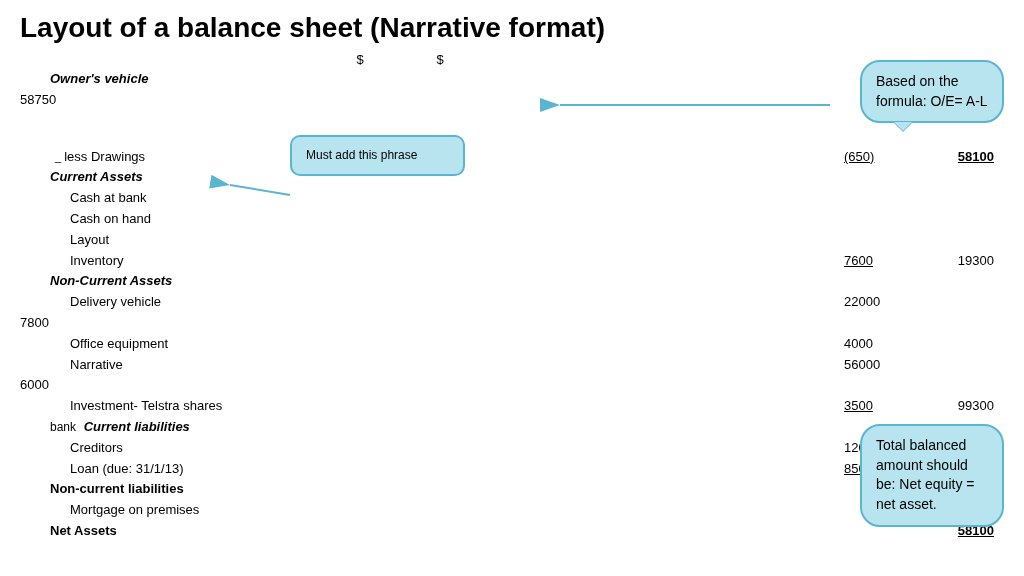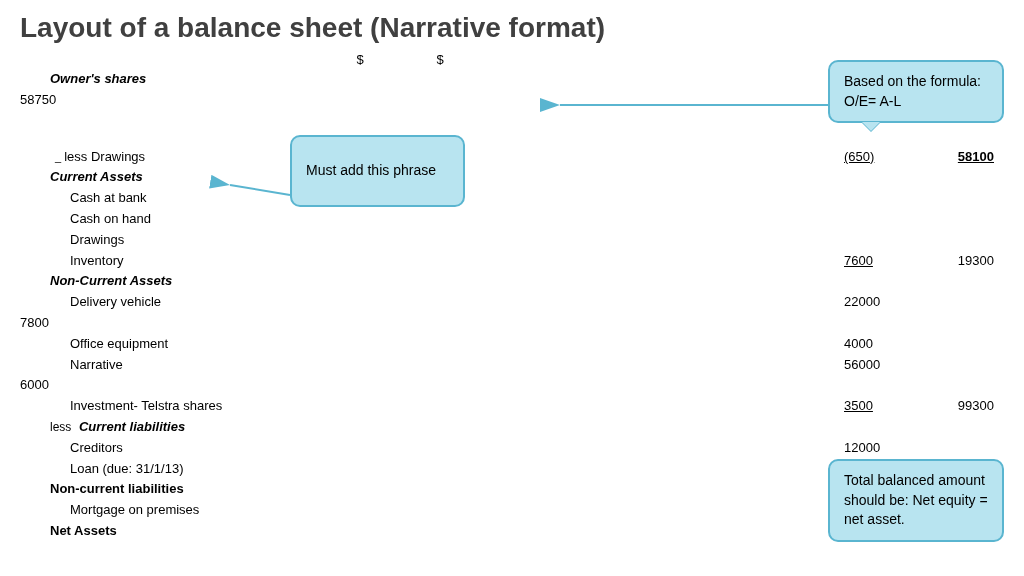--- a/index.html
+++ b/index.html
@@ -7,21 +7,21 @@
       width: 1024px;
       height: 576px;
       background: #ffffff;
       font-family: Arial, sans-serif;
       font-size: 13px;
       color: #000;
       overflow: hidden;
       position: relative;
     }
     .page-title {
-      color: #404040;
+      color: #000000;
       font-size: 28px;
       font-weight: bold;
       padding: 12px 20px 8px 20px;
     }
     .content-area {
       display: flex;
       padding: 0 20px;
     }
     .balance-sheet {
       flex: 1;
@@ -73,25 +73,25 @@
     }
 
     .right-callouts {
       position: absolute;
       right: 20px;
       top: 60px;
     }
     .callout-right {
       background: #b8e4f0;
       border: 2px solid #5ab5d0;
-      border-radius: 10px;
+      border-radius: 20px;
       padding: 10px 14px;
       font-size: 14px;
       line-height: 1.4;
-      width: 176px;
+      width: 144px;
       margin-bottom: 20px;
       position: relative;
     }
     .callout-right.arrow-bottom::after {
       content: '';
       position: absolute;
       bottom: -22px;
       left: 30px;
       border: 11px solid transparent;
       border-top-color: #5ab5d0;
@@ -105,22 +105,22 @@
       border-top-color: #b8e4f0;
       z-index: 1;
     }
     .callout-middle {
       position: absolute;
       top: 135px;
       left: 290px;
       background: #b8e4f0;
       border: 2px solid #5ab5d0;
       border-radius: 10px;
-      padding: 24px 14px;
-      font-size: 14px;
+      padding: 10px 14px;
+      font-size: 12px;
       line-height: 1.4;
       width: 175px;
     }
     .less-label {
       font-size: 12px;
       margin-right: 4px;
     }
   </style>
 </head>
 <body>
@@ -128,21 +128,21 @@
 <div class="page-title">Layout of a balance sheet (Narrative format)</div>
 
 <div class="content-area">
   <div class="balance-sheet">
     <div class="col-headers">
       <div class="col-header">$</div>
       <div class="col-header">$</div>
     </div>
 
     <div class="row">
-      <span class="label bold-italic indent1">Owner's shares</span>
+      <span class="label bold-italic indent1">Owner's vehicle</span>
     </div>
     <div class="row">
       <span class="col1">58750</span>
       <span class="col2"></span>
     </div>
     <div class="row">
       <span class="label indent2" style="padding-left:35px;margin-top:36px;">
         <span style="font-size:11px;">_ </span><span>less Drawings</span>
       </span>
       <span class="col1 paren underline">(650)</span>
@@ -157,21 +157,21 @@
       <span class="label indent2">Cash at bank</span>
       <span class="col1"></span>
       <span class="col2"></span>
     </div>
     <div class="row">
       <span class="label indent2">Cash on hand</span>
       <span class="col1"></span>
       <span class="col2"></span>
     </div>
     <div class="row">
-      <span class="label indent2">Drawings</span>
+      <span class="label indent2">Layout</span>
       <span class="col1"></span>
       <span class="col2"></span>
     </div>
     <div class="row">
       <span class="label indent2">Inventory</span>
       <span class="col1 underline">7600</span>
       <span class="col2">19300</span>
     </div>
 
     <div class="row">
@@ -201,21 +201,21 @@
       <span class="col2"></span>
     </div>
     <div class="row">
       <span class="label indent2">Investment- Telstra shares</span>
       <span class="col1 underline">3500</span>
       <span class="col2">99300</span>
     </div>
 
     <div class="row">
       <span class="label indent1">
-        <span class="less-label">less</span>
+        <span class="less-label">bank</span>
         <span class="bold-italic">Current liabilities</span>
       </span>
     </div>
     <div class="row">
       <span class="label indent2">Creditors</span>
       <span class="col1">12000</span>
       <span class="col2"></span>
     </div>
     <div class="row">
       <span class="label indent2">Loan (due: 31/1/13)</span>
@@ -238,21 +238,21 @@
       <span class="col2 underline bold">58100</span>
     </div>
   </div>
 </div>
 
 <div class="right-callouts">
   <div class="callout-right arrow-bottom">
     <span>Based on the formula: O/E= A-L</span>
   </div>
   <div style="height: 200px;"></div>
-  <div class="callout-right" style="margin-top: 116px;">
+  <div class="callout-right" style="margin-top: 81px;">
     <span>Total balanced amount should be: Net equity = net asset.</span>
   </div>
 </div>
 
 <div class="callout-middle">
   <span>Must add this phrase</span>
 </div>
 
 <svg class="overlay">
 

